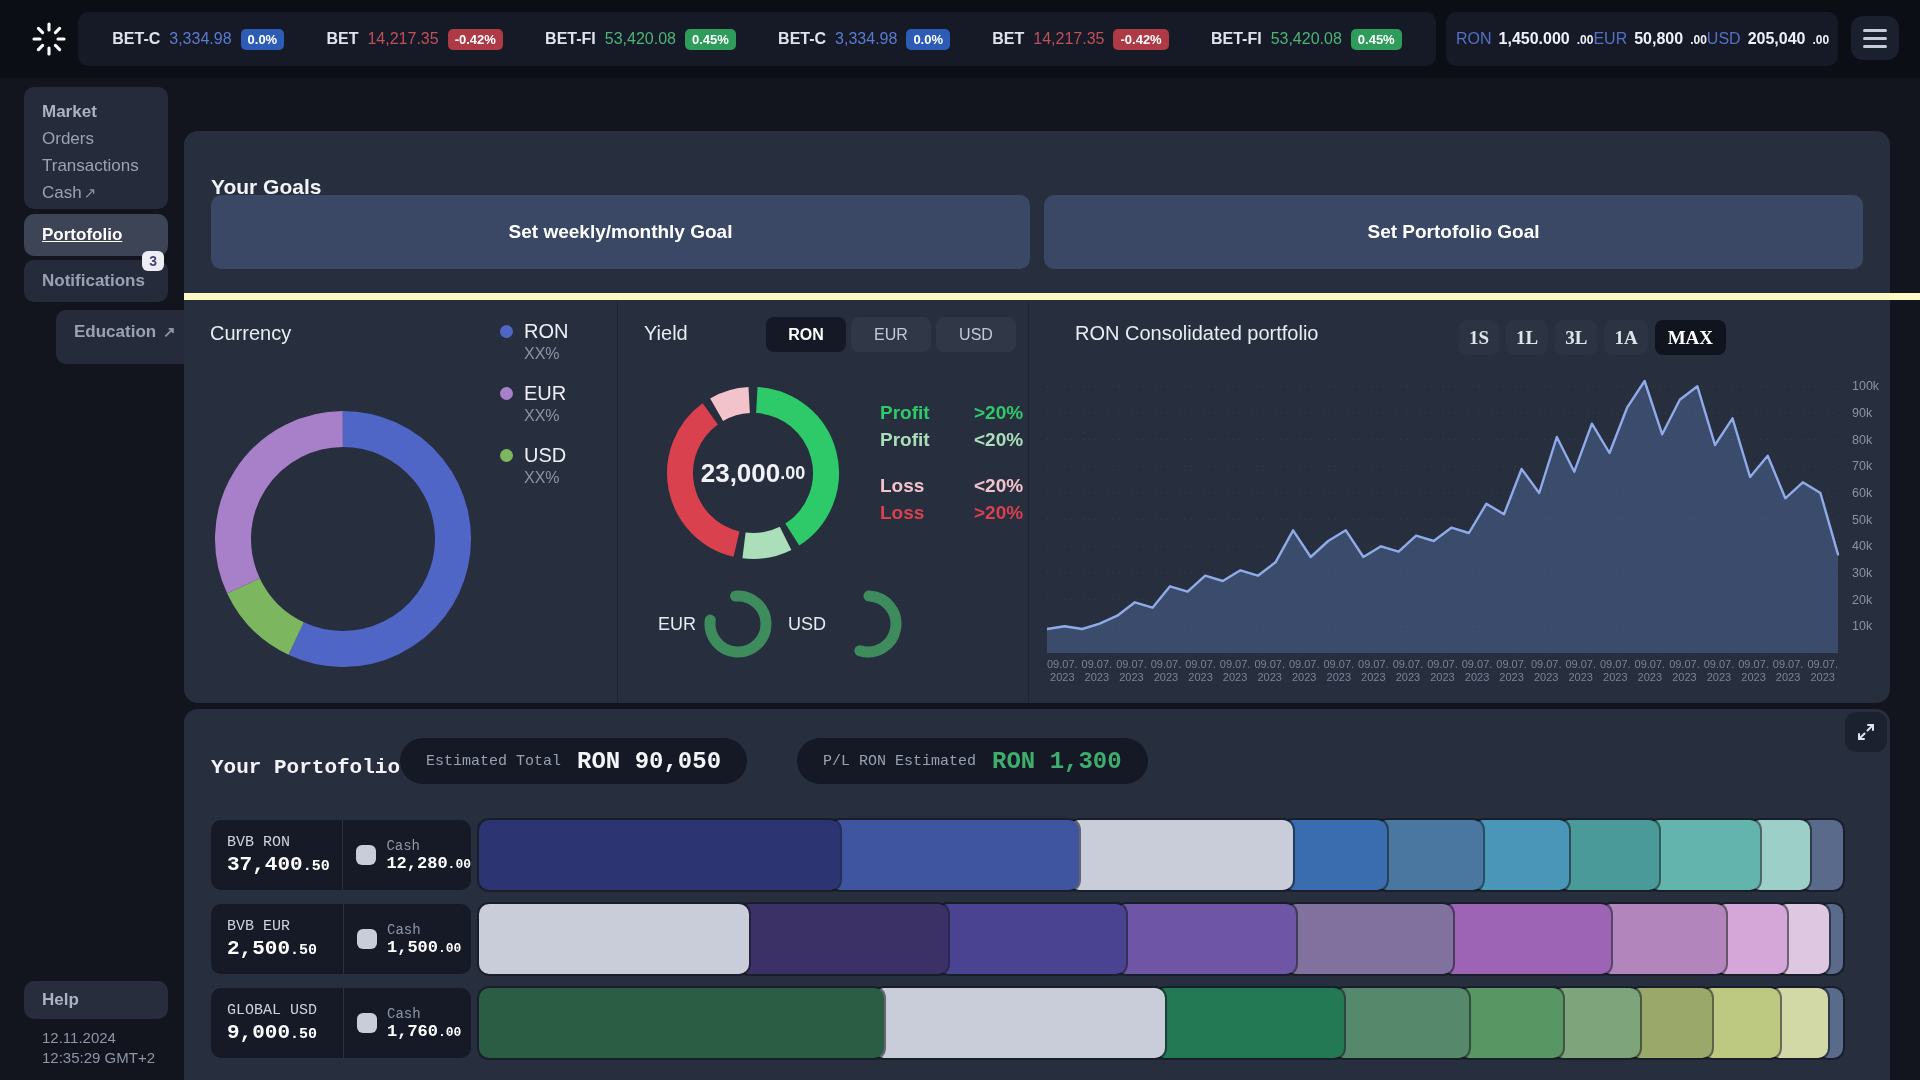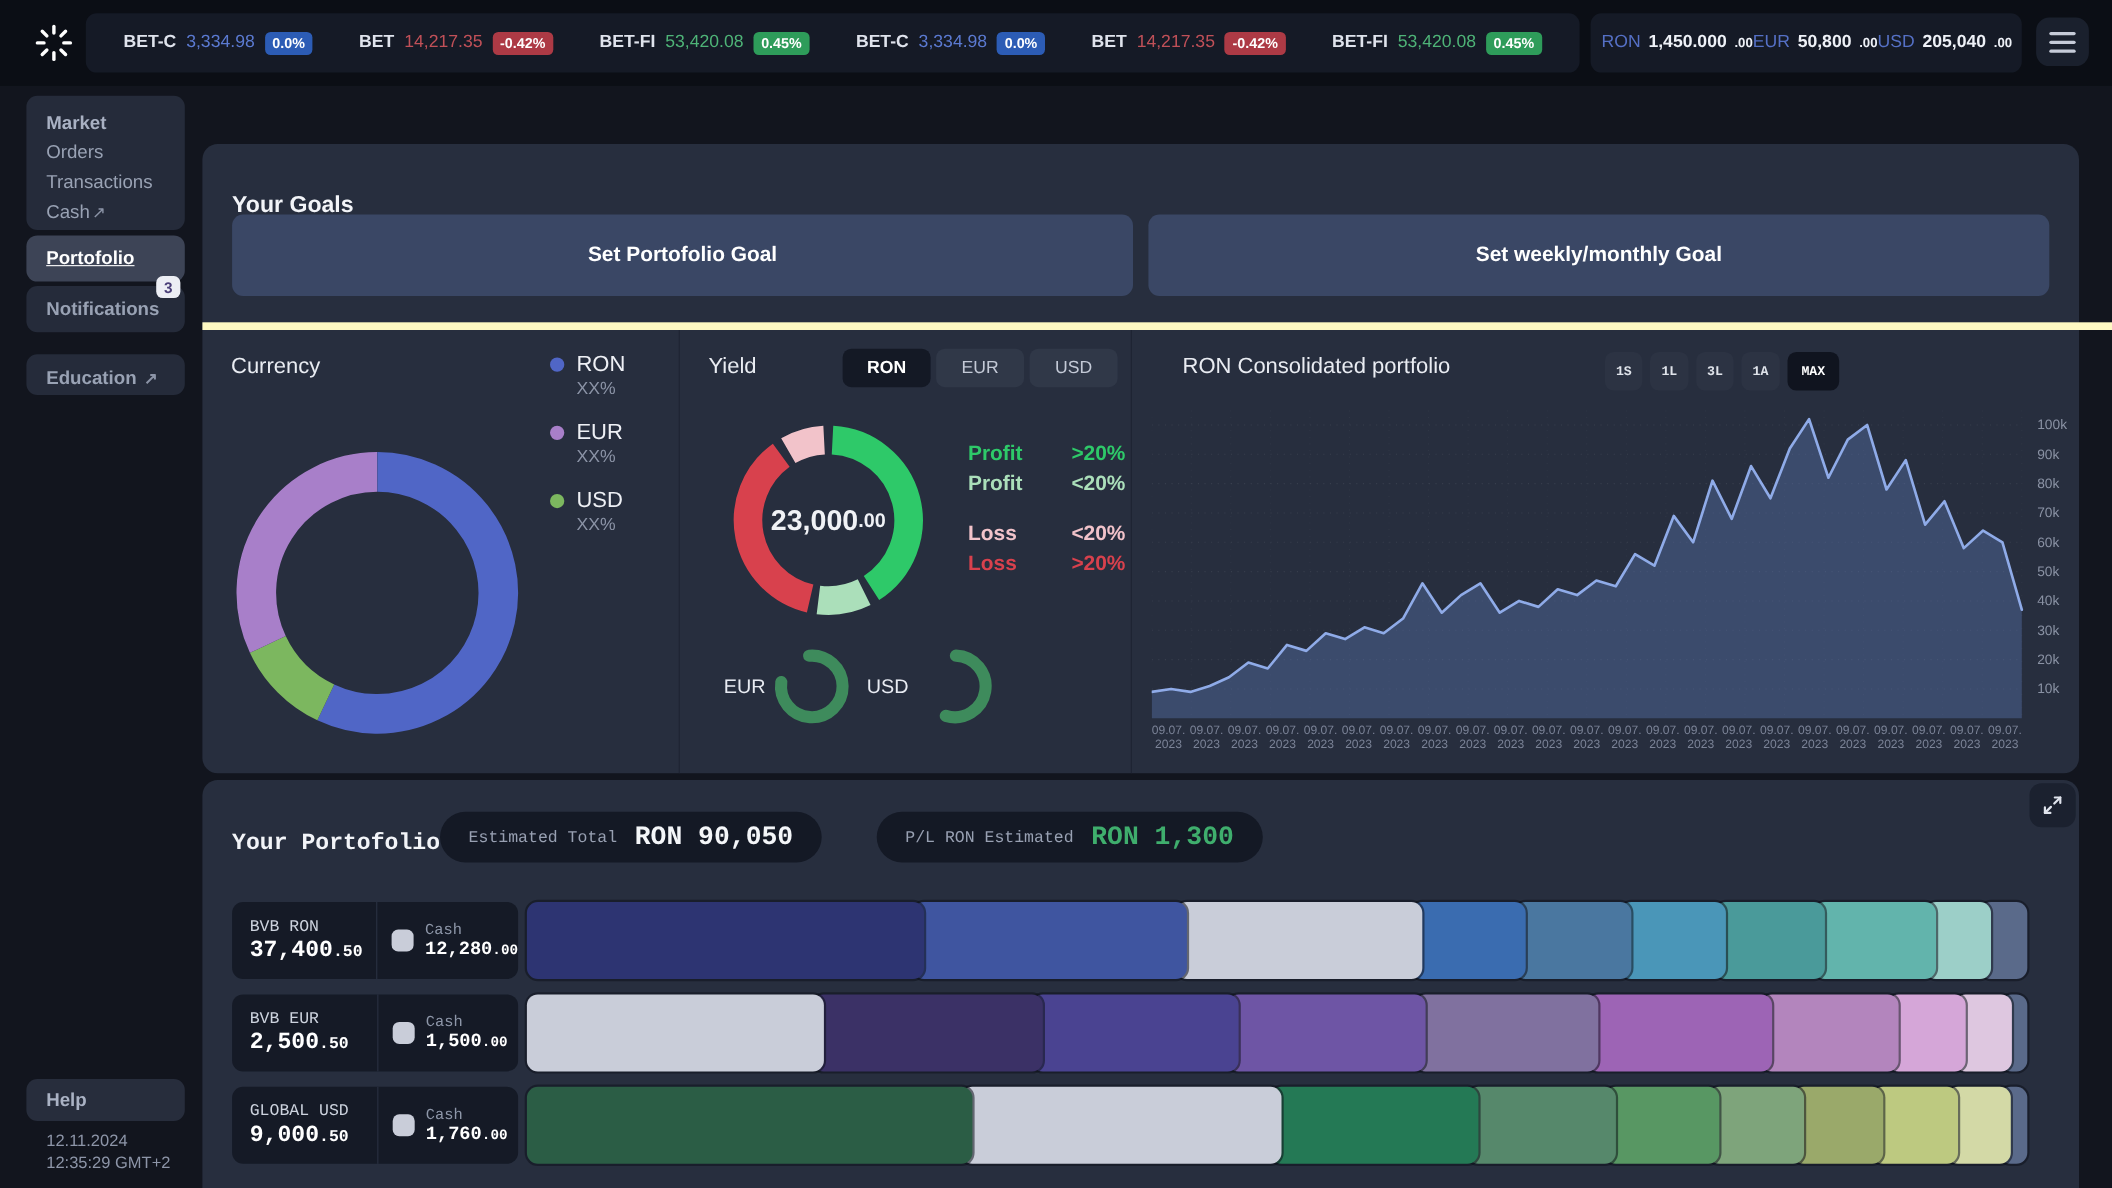--- a/index.html
+++ b/index.html
@@ -25,21 +25,21 @@
 
   
   .side-card{position:absolute;left:24px;width:144px;background:#252b3a;border-radius:10px;color:#99a2b4;font-size:17px;}
   .nav-card{top:87px;height:122px;padding:11px 0 0 18px;}
   .nav-item{line-height:27px;cursor:pointer;}
   .nav-item:first-child{font-weight:bold;color:#a9b1c3;}
   .ext{color:#8b93a6;font-size:15px;margin-left:2px;}
   .item-portfolio{top:214px;height:42px;line-height:42px;padding-left:18px;background:#3d4456;color:#fff;font-weight:bold;cursor:pointer;text-decoration:underline;}
   .item-notif{top:260px;height:42px;line-height:42px;padding-left:18px;font-weight:bold;cursor:pointer;}
   .notif-badge{position:absolute;right:4px;top:-9px;background:#eceef4;color:#4a3f78;font-size:14px;font-weight:bold;line-height:normal;padding:2px 7px;border-radius:6px;}
-  .item-education{top:322px;height:37px;line-height:43px;padding-left:18px;font-weight:bold;cursor:pointer;}
+  .item-education{top:310px;height:54px;line-height:43px;padding-left:18px;font-weight:bold;cursor:pointer;margin-left:32px;}
   .item-help{top:981px;height:38px;line-height:38px;padding-left:18px;background:#272d3c;color:#aab2c4;font-weight:bold;cursor:pointer;}
   .datetime{position:absolute;left:42px;top:1028px;font-size:15px;color:#8d95a8;line-height:20px;}
 
   
   .panel{position:absolute;left:184px;width:1706px;background:#272e3e;border-radius:14px;margin-top:36px;}
   .panel-top{top:95px;height:572px;}
   .panel-bottom{top:673px;height:476px;font-family:Liberation Mono, monospace;}
 
   
   .goals-title{position:absolute;left:27px;top:27px;font-size:21px;font-weight:bold;color:#f2f4f8;}
@@ -73,21 +73,21 @@
   .yrow{display:flex;line-height:27px;}
   .yrow .ylab{width:72px;} .yrow .yval{margin-left:22px;}
   .yrow.gap{margin-top:19px;}
   .minis{position:absolute;left:40px;top:288px;display:flex;align-items:center;}
   .mini{display:flex;align-items:center;}
   .mini-label{font-size:18px;color:#e8ebf2;margin-right:6px;}
   .mini+.mini{margin-left:14px;}
 
   
   .ranges{position:absolute;left:430px;top:20px;display:flex;gap:7px;}
-  .rbtn{height:35px;padding:0 10px;border:0;border-radius:8px;background:#2c3343;color:#dfe3ea;font-size:12px;font-weight:bold;font-family:Liberation Mono, monospace;cursor:pointer;}
+  .rbtn{height:35px;padding:0 10px;border:0;border-radius:8px;background:#2c3343;color:#dfe3ea;font-size:19px;font-weight:bold;font-family:Liberation Serif, serif;cursor:pointer;}
   .rbtn.active{background:#10141f;color:#fff;padding:0 13px;}
   .chart-value{position:absolute;right:26px;top:26px;font-size:22px;color:#edeff4;text-align:right;}
   .main-chart{position:absolute;left:18px;top:73px;}
   .xticks{position:absolute;left:18px;top:358px;width:791px;display:flex;justify-content:space-between;}
   .xtick{font-size:11px;color:#7b8397;line-height:13px;text-align:center;}
 
   
   .pf-title{position:absolute;left:27px;top:30px;font-size:21px;font-weight:bold;color:#f2f4f8;}
   .pill{position:absolute;top:29px;height:46px;background:#141925;border-radius:23px;display:flex;align-items:center;gap:16px;padding:0 26px;}
   .pill-estimated{left:216px;}
@@ -205,22 +205,22 @@
   </div>
   <div class="side-card item-help">Help</div>
   <div class="datetime">
     <div>12.11.2024</div>
     <div>12:35:29 GMT+2</div>
   </div>
 
   <section class="panel panel-top">
     <h2 class="goals-title">Your Goals</h2>
     <div class="goal-buttons">
+      <button class="goal-btn">Set weekly/monthly Goal</button>
       <button class="goal-btn">Set Portofolio Goal</button>
-      <button class="goal-btn">Set weekly/monthly Goal</button>
     </div>
 
     <div class="charts-row">
 
       <div class="col col-currency">
         <div class="col-title">Currency</div>
         <svg class="currency-donut" id="currency-donut" width="258" height="258" viewBox="0 0 258 258">
             <path d="M 129 19 A 110 110 0 1 1 82.16427792784205 228.53097577126215" stroke="#5066c6" stroke-width="36" fill="none"></path>
             <path d="M 82.16427792784205 228.53097577126215 A 110 110 0 0 1 29.469024228737865 175.83572207215803" stroke="#7cb75f" stroke-width="36" fill="none"></path>
             <path d="M 29.469024228737865 175.83572207215803 A 110 110 0 0 1 128.80801387975117 19.000167539538353" stroke="#a87fc9" stroke-width="36" fill="none"></path>

